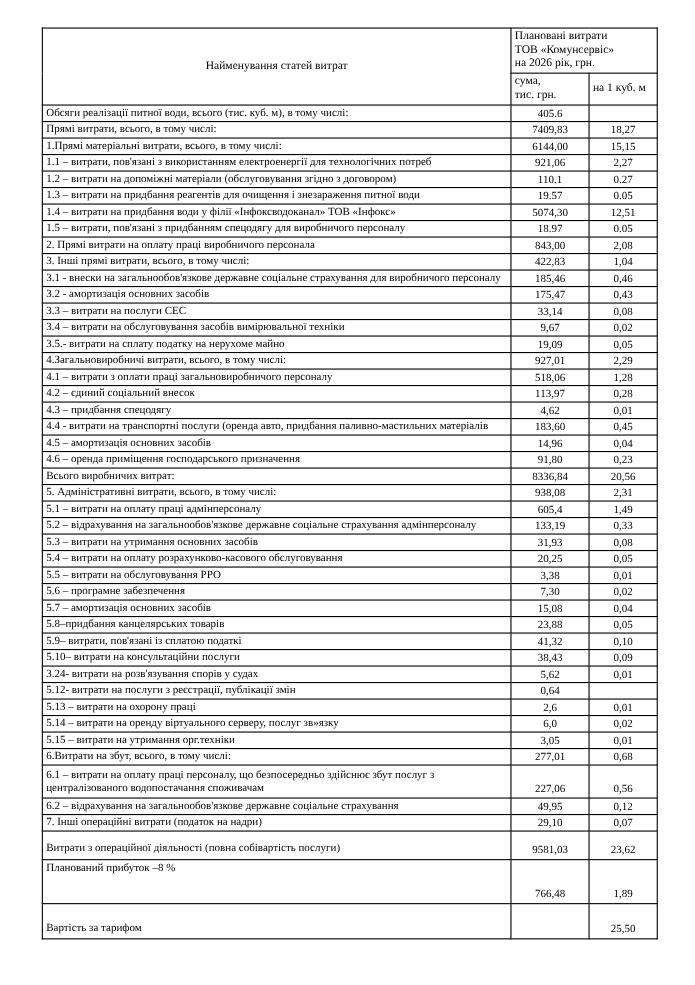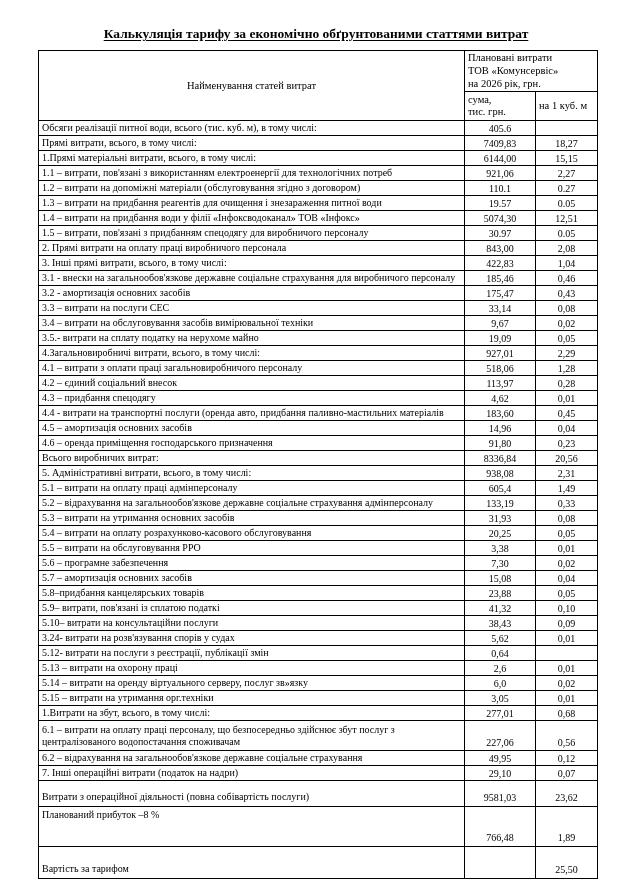--- a/index.html
+++ b/index.html
@@ -73,21 +73,20 @@
   tr.profit td.lbl { vertical-align: top; padding-top: 2px; }
   tr.profit td.num { vertical-align: bottom; padding-bottom: 3px; }
 
   tr.tariff-row { height: 32px; }
   tr.tariff-row td { vertical-align: bottom; padding-bottom: 3px; }
 </style>
 </head>
 <body>
 
 <div class="doc-title">
-  <div class="tline">Калькуляція тарифу за економічно обґрунтованими статтями витрат</div>
 </div>
 
 <table class="tariff">
   <colgroup>
     <col class="c-name">
     <col class="c-sum">
     <col class="c-per">
   </colgroup>
   <thead>
     <tr>
@@ -133,21 +132,21 @@
         <td class="num">19.57</td>
         <td class="num">0.05</td>
       </tr>
       <tr class="r">
         <td class="lbl">1.4 – витрати на придбання води у філії «Інфоксводоканал» ТОВ «Інфокс»</td>
         <td class="num">5074,30</td>
         <td class="num">12,51</td>
       </tr>
       <tr class="r">
         <td class="lbl">1.5 – витрати, пов'язані з придбанням спецодягу для виробничого персоналу</td>
-        <td class="num">30.97</td>
+        <td class="num">18.97</td>
         <td class="num">0.05</td>
       </tr>
       <tr class="r bold">
         <td class="lbl">2. Прямі витрати на оплату праці виробничого персонала</td>
         <td class="num">843,00</td>
         <td class="num">2,08</td>
       </tr>
       <tr class="r bold">
         <td class="lbl">3. Інші прямі витрати, всього,  в тому числі:</td>
         <td class="num">422,83</td>
@@ -292,21 +291,21 @@
         <td class="lbl">5.14 – витрати на оренду віртуального серверу, послуг зв»язку</td>
         <td class="num">6,0</td>
         <td class="num">0,02</td>
       </tr>
       <tr class="r">
         <td class="lbl">5.15 – витрати на утримання орг.техніки</td>
         <td class="num">3,05</td>
         <td class="num">0,01</td>
       </tr>
       <tr class="r bold">
-        <td class="lbl">1.Витрати на збут, всього, в тому числі:</td>
+        <td class="lbl">6.Витрати на збут, всього, в тому числі:</td>
         <td class="num">277,01</td>
         <td class="num">0,68</td>
       </tr>
       <tr class="r two-line">
         <td class="lbl">6.1 – витрати на оплату праці персоналу, що безпосередньо здійснює збут послуг з централізованого водопостачання споживачам</td>
         <td class="num">227,06</td>
         <td class="num">0,56</td>
       </tr>
       <tr class="r">
         <td class="lbl">6.2 – відрахування на загальнообов'язкове державне соціальне страхування</td>

